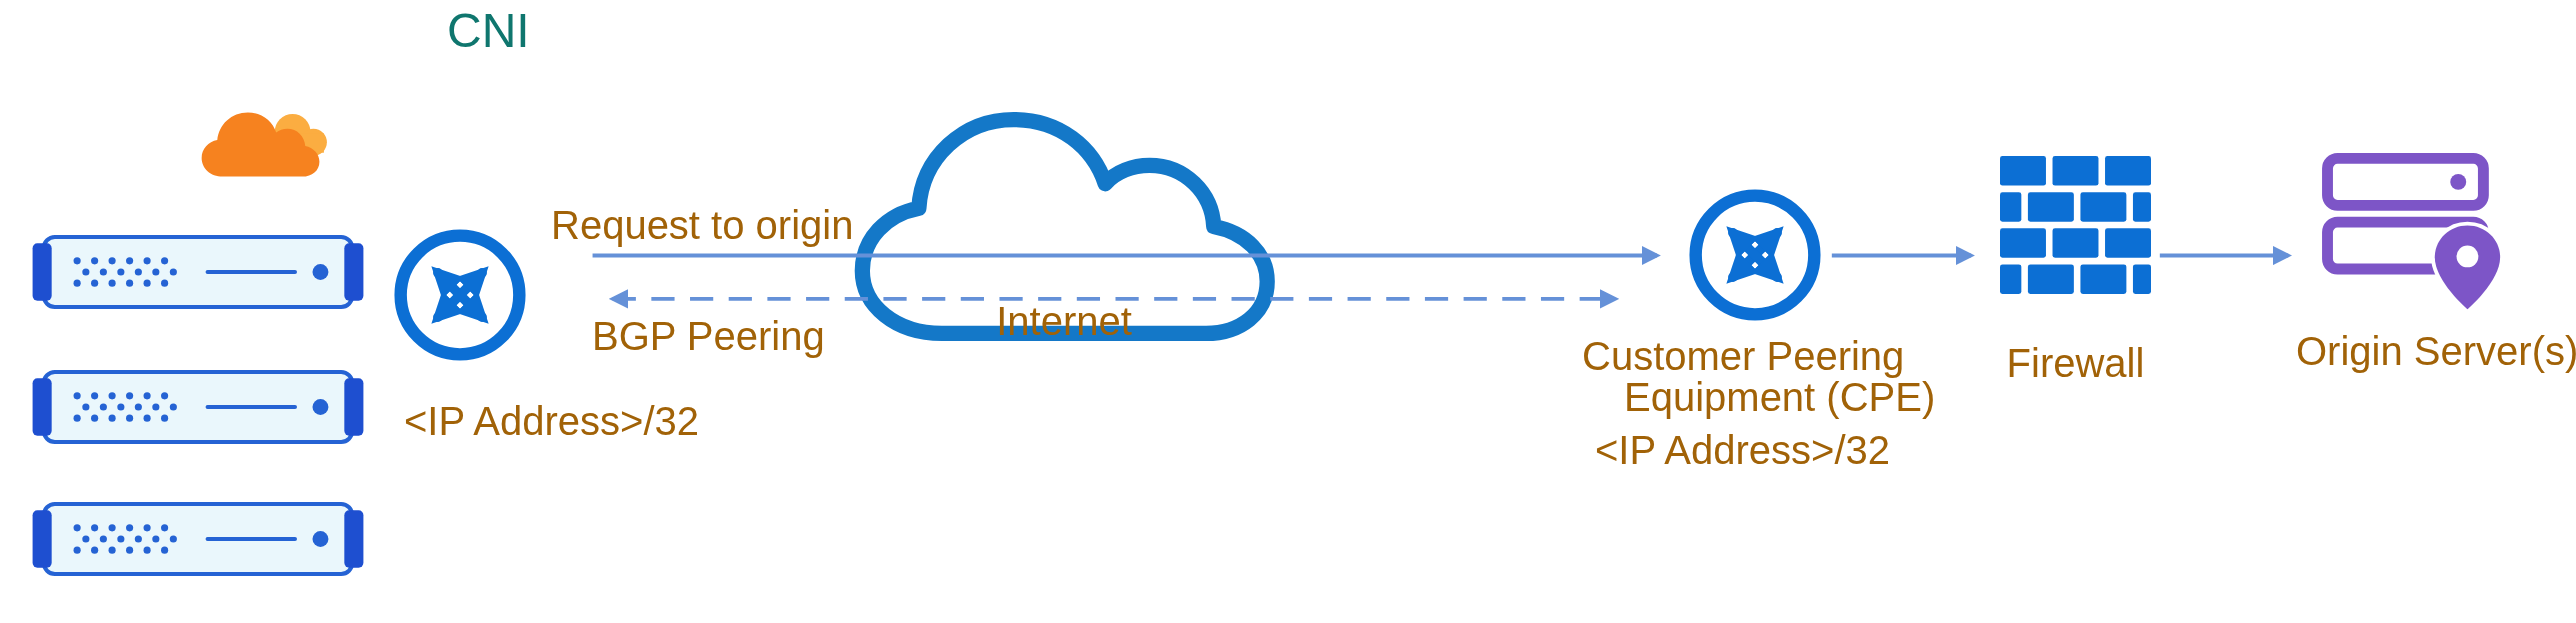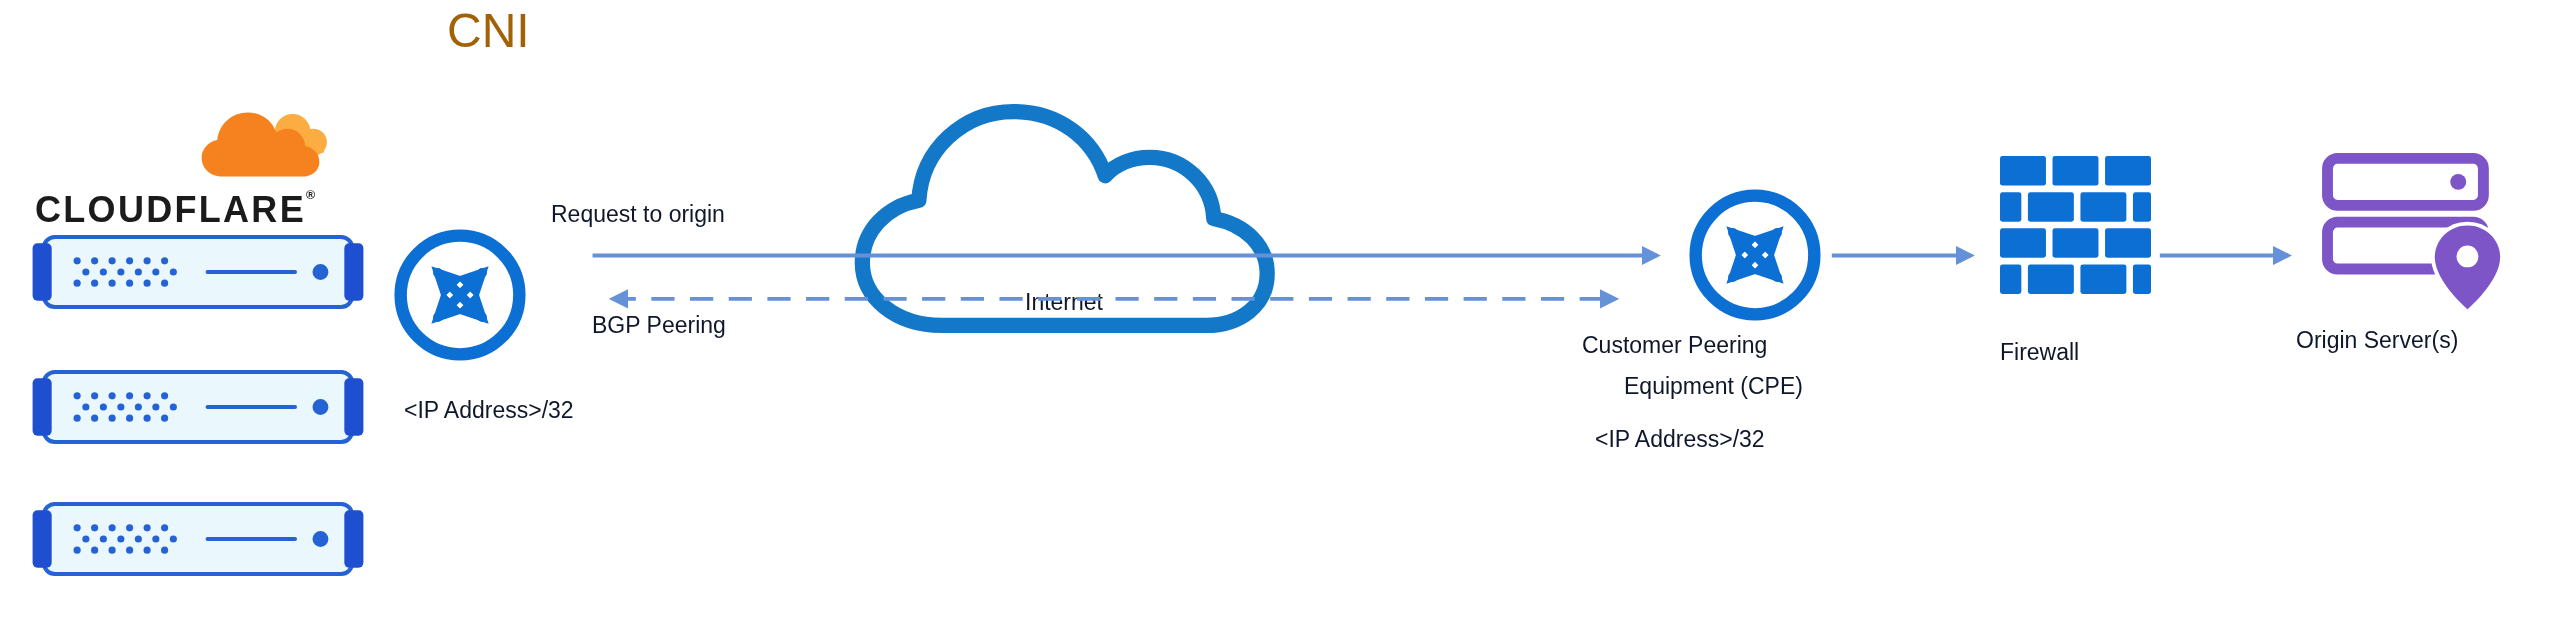--- a/index.html
+++ b/index.html
@@ -1,49 +1,49 @@
 <!DOCTYPE html>
 <html style="font-size:12.4px"><head>
 <meta charset="utf-8">
 <style>
   html,body{margin:0;padding:0;background:#ffffff;}
   body{
     width:2576px;height:624px;position:relative;overflow:hidden;
     font-family:"Liberation Sans","DejaVu Sans",sans-serif;
   }
   .abs{position:absolute;}
-  .lbl{color:#0f172a;font-size:23px;line-height:1.25;white-space:nowrap;}
+  .lbl{color:#a16207;font-size:40px;line-height:1.25;white-space:nowrap;}
   .title{
-    left:447px;top:3.1px;font-size:48px;font-weight:500;color:#a16207;
+    left:447px;top:3.1px;font-size:48px;font-weight:500;color:#0f766e;
   }
   
   .logo-block{left:35px;top:105px;width:333px;height:116px;}
   .logo-cloud{position:absolute;left:159px;top:0px;width:145px;height:82px;}
   .brand{
     position:absolute;left:0px;top:84px;width:333px;
     font-size:36px;font-weight:bold;color:#1b1b1b;letter-spacing:2.3px;white-space:nowrap;
   }
   .brand sup{font-size:12.4px;vertical-align:top;line-height:1;}
   
   .server{width:334px;height:80px;left:31px;}
   .server svg{width:100%;height:100%;display:block;}
   
   .router{width:138px;height:138px;}
   .router svg{width:100%;height:100%;display:block;}
   
-  .cloud-wrap{left:832px;top:81px;width:464px;height:275px;}
+  .cloud-wrap{left:832px;top:89px;width:464px;height:275px;}
   .cloud-wrap svg{width:100%;height:100%;display:block;}
   .internet-lbl{position:absolute;left:0;top:207px;width:100%;text-align:center;}
   
   .firewall{left:2000px;top:156px;width:151px;height:138px;}
   .firewall svg{width:100%;height:100%;display:block;}
   
   .origin{left:2319px;top:145px;width:193px;height:176px;}
   .origin svg{width:100%;height:100%;display:block;}
-  .center{text-align:left;}
+  .center{text-align:center;}
   #connector-layer{left:0;top:0;width:2576px;height:624px;pointer-events:none;}
   .sprite{position:absolute;width:0;height:0;overflow:hidden;}
 </style>
 </head>
 <body>
 
 <svg class="sprite" aria-hidden="true">
   <defs>
     <marker id="mk-rtr" viewBox="0 0 10 10" refX="7" refY="5" markerWidth="3.2" markerHeight="3.2" orient="auto-start-reverse">
       <path d="M0,0 L10,5 L0,10 z" fill="#0C6FD4"></path>
@@ -92,21 +92,20 @@
 
 <div class="abs logo-block">
   <svg class="logo-cloud" viewBox="0 0 190 110">
     <g fill="#FBAD41">
       <circle cx="130" cy="36" r="24"></circle>
       <circle cx="158" cy="50" r="18"></circle>
       <rect x="118" y="38" width="54" height="26"></rect>
     </g>
     <path d="M36,96 C20,96 8,85 8,71 C8,59 17,49 29,47 C31,26 48,10 70,10 C88,10 103,21 108,37 C112,34 117,32 123,32 C136,32 146,42 147,55 C158,57 166,66 166,76 C166,88 156,96 143,96 Z" fill="#F6821F"></path>
   </svg>
-  <div class="brand"><span>CLOUDFLARE</span><sup>®</sup></div>
 </div>
 
 <div class="abs server" style="top:232px;">
     <svg viewBox="0 0 420 100">
       <use href="#sym-server"></use>
     </svg>
   </div>
 <div class="abs server" style="top:367px;">
     <svg viewBox="0 0 420 100">
       <use href="#sym-server"></use>

